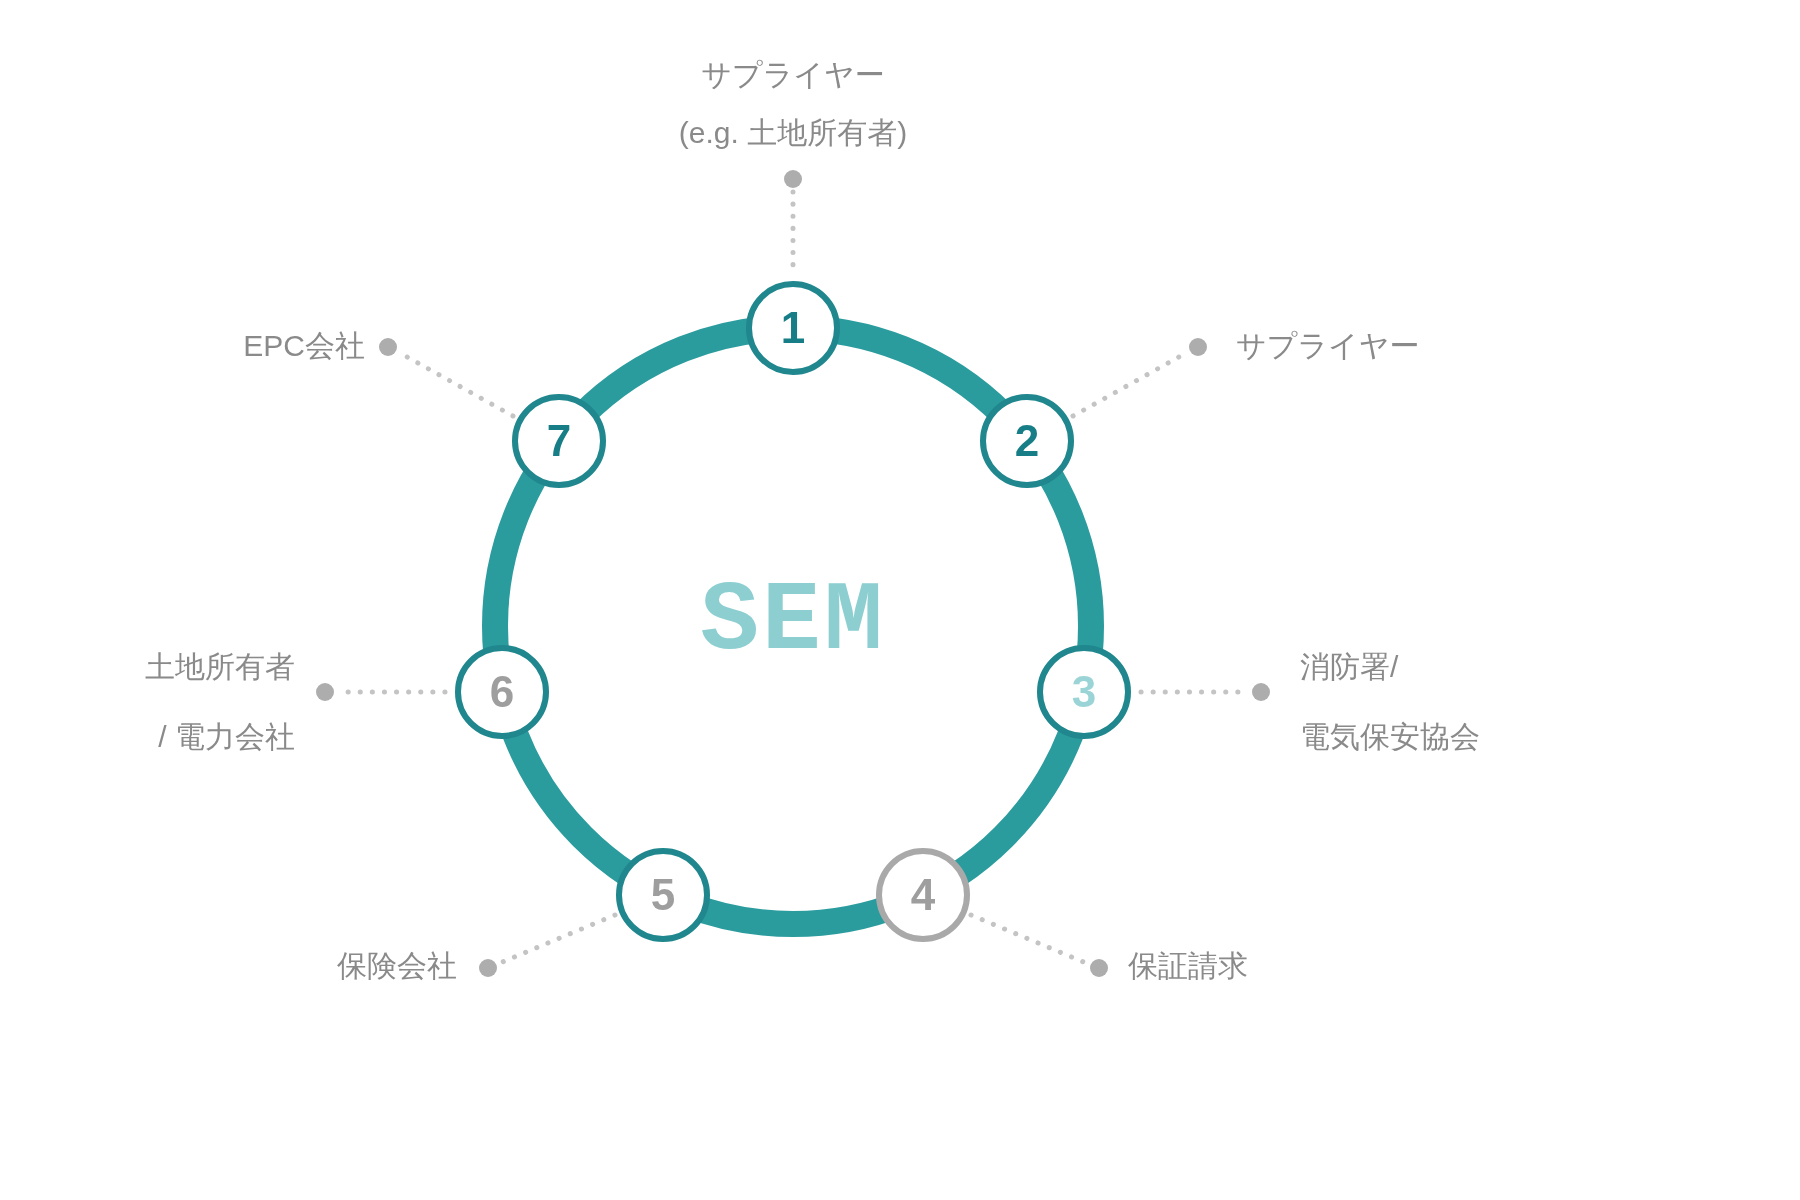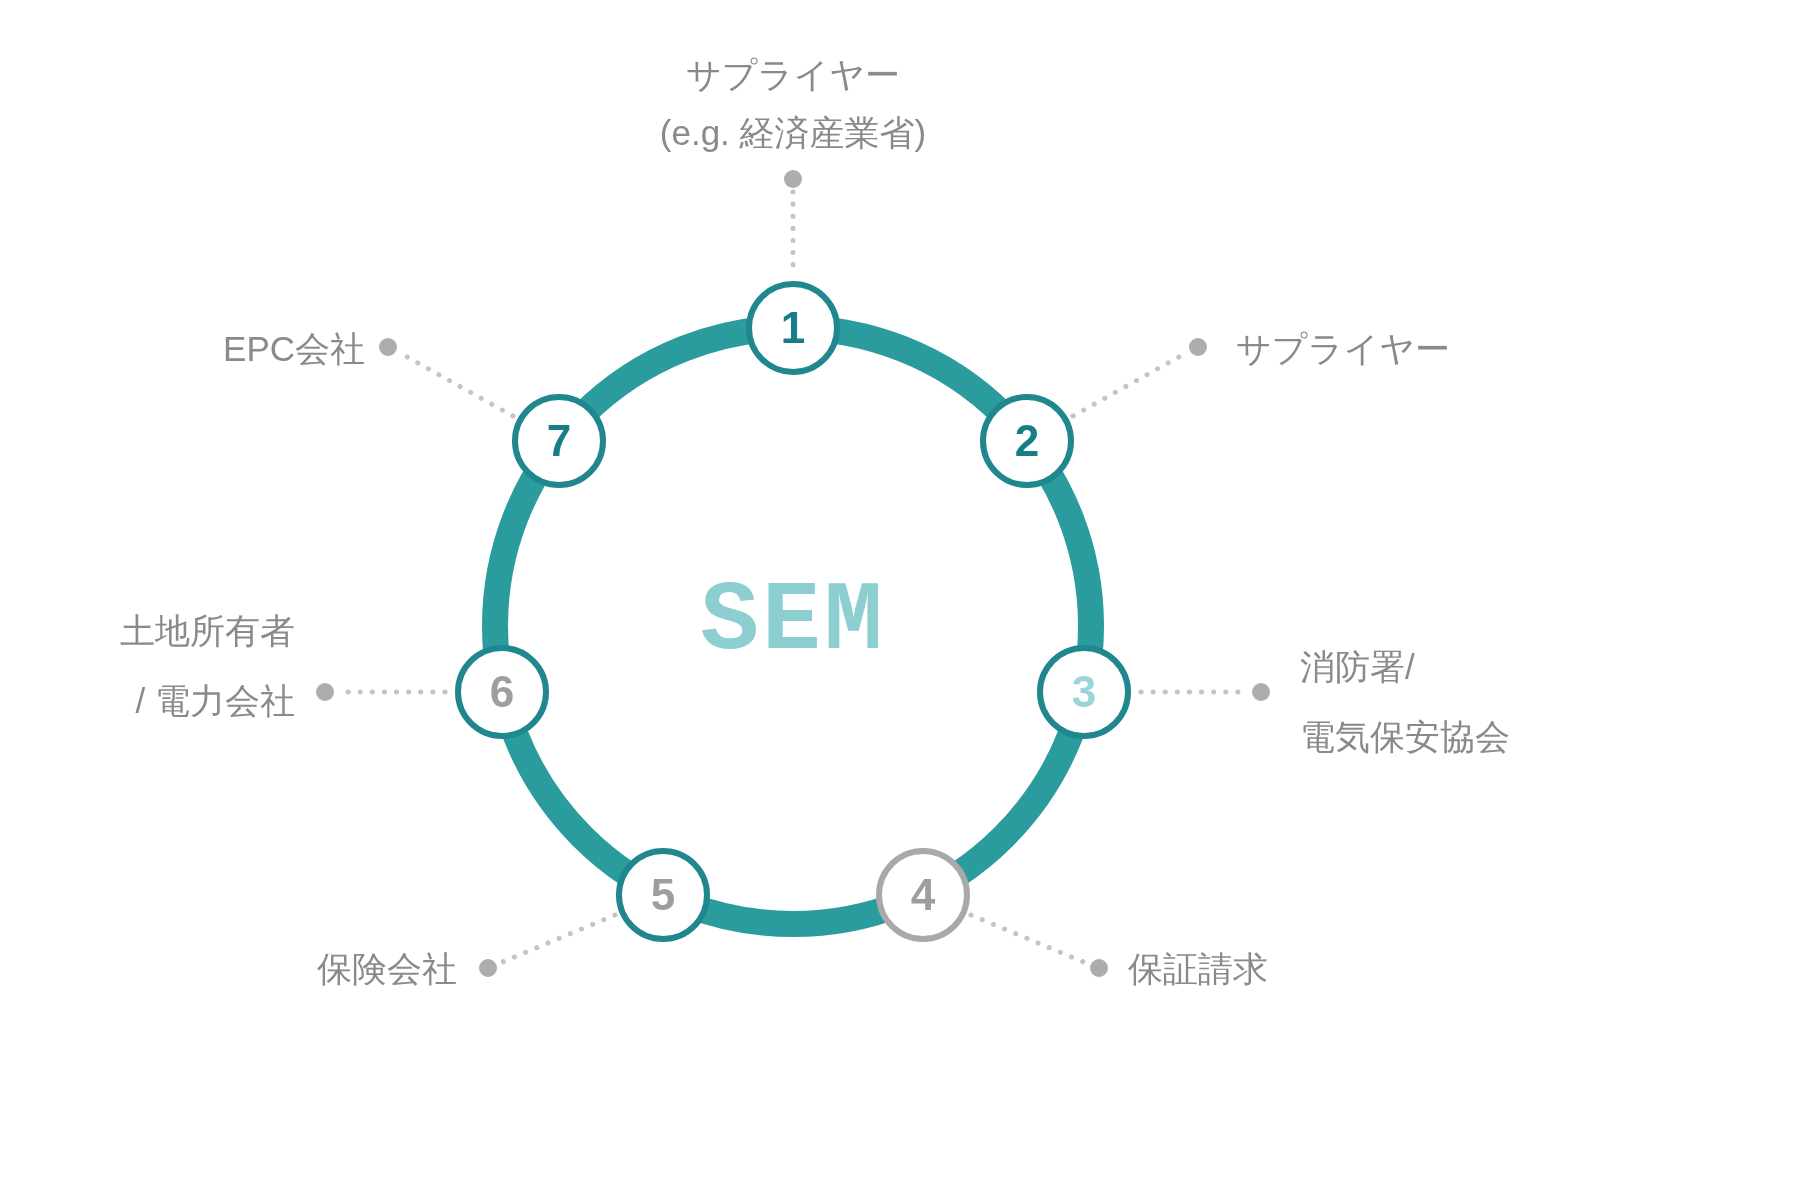--- a/index.html
+++ b/index.html
@@ -50,30 +50,30 @@
   .node-1 { left: 793px;  top: 328px; color: #177E87; }
   .node-2 { left: 1027px; top: 441px; color: #177E87; }
   .node-3 { left: 1084px; top: 692px; color: #9AD4D6; }
   .node-4 { left: 923px;  top: 895px; color: #9E9E9E; border-color: #A9A9A9; }
   .node-5 { left: 663px;  top: 895px; color: #9E9E9E; }
   .node-6 { left: 502px;  top: 692px; color: #9E9E9E; }
   .node-7 { left: 559px;  top: 441px; color: #177E87; }
   .label {
     position: absolute;
     color: #8A8A8A;
-    font-size: 35px;
+    font-size: 30px;
     white-space: nowrap;
   }
   .label .line { display: block; }
   .label-1 { left: 793px;  top: 46px;  transform: translateX(-50%); text-align: center; line-height: 58px; }
   .label-2 { left: 1236px; top: 326px; }
   .label-3 { left: 1300px; top: 632px; line-height: 70px; }
   .label-4 { left: 1128px; top: 946px; }
   .label-5 { right: 1343px; top: 946px; text-align: right; margin-left: 10px; }
-  .label-6 { right: 1505px; top: 596px; text-align: right; line-height: 70px; }
+  .label-6 { right: 1505px; top: 632px; text-align: right; line-height: 70px; }
   .label-7 { right: 1435px; top: 326px; text-align: right; margin-left: 19px; }
 </style>
 </head>
 <body>
 
 <div class="canvas">
 
   <svg class="layer" viewBox="0 0 1800 1200">
 
     <circle cx="793" cy="626" r="298" fill="none" stroke="#2B9C9E" stroke-width="26"></circle>
@@ -118,21 +118,21 @@
   </div>
   <div class="node node-6">
     <span>6</span>
   </div>
   <div class="node node-7">
     <span>7</span>
   </div>
 
   <div class="label label-1">
     <span class="line">サプライヤー</span>
-    <span class="line">(e.g. 経済産業省)</span>
+    <span class="line">(e.g. 土地所有者)</span>
   </div>
   <div class="label label-2">
     <span class="line">サプライヤー</span>
   </div>
   <div class="label label-3">
     <span class="line">消防署/</span>
     <span class="line">電気保安協会</span>
   </div>
   <div class="label label-4">
     <span class="line">保証請求</span>

